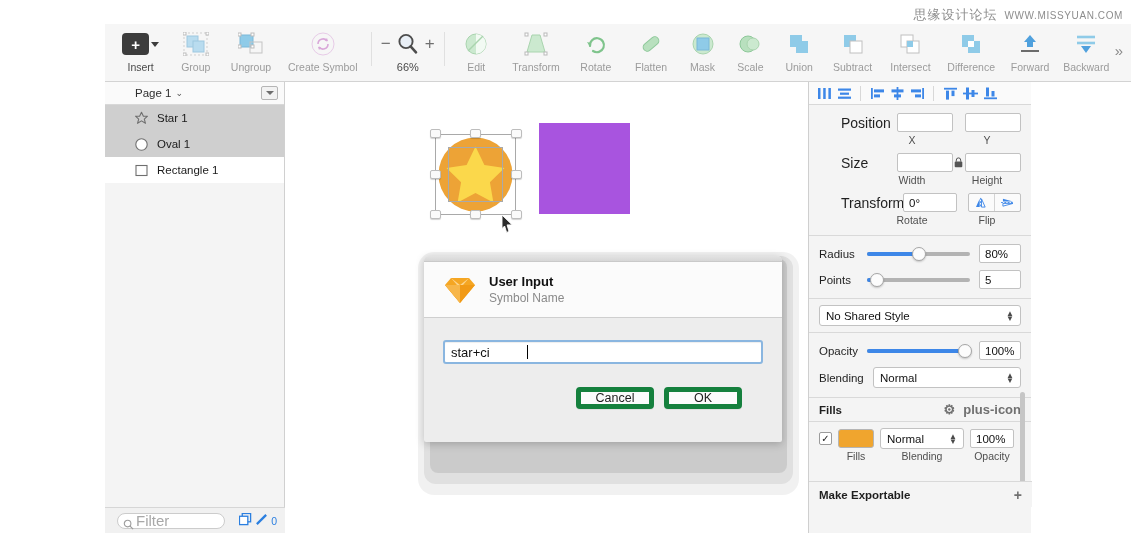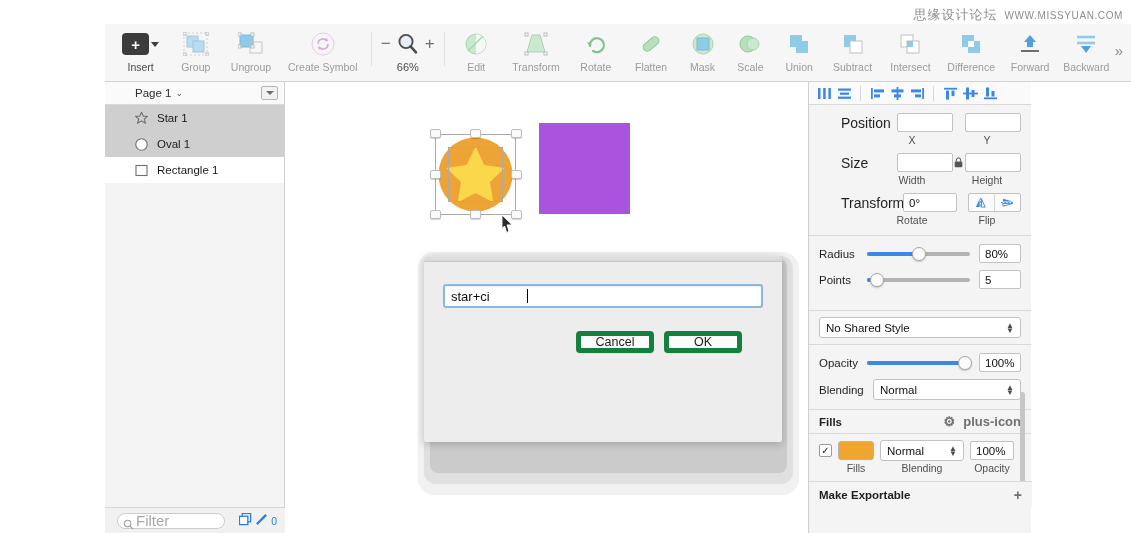--- a/index.html
+++ b/index.html
@@ -585,20 +585,34 @@
     </div>
   </div>
 
   <div class="modal-shadow"></div>
   <div class="modal-shadow2"></div>
   <div class="modal-shadow3"></div>
 
   <div class="modal">
     <div class="modal-titlebar"></div>
 
+    <div class="modal-header">
+      <span class="sketch-logo">
+        <svg width="32" height="30" viewBox="0 0 32 30">
+          <path d="M7 3h18l6 7-15 18L1 10z" fill="#f5a623"></path>
+          <path d="M7 3l9 7 9-7-6 7H13z" fill="#fcd38a"></path>
+          <path d="M1 10h30l-15 18z" fill="#f19a16"></path>
+          <path d="M16 10L1 10l15 18z" fill="#f7b64a"></path>
+        </svg>
+      </span>
+      <div>
+        <div class="mh-title">User Input</div>
+        <div class="mh-sub">Symbol Name</div>
+      </div>
+    </div>
 
     <div class="modal-body">
       <div class="name-input">
         <span class="name-val">star+ci</span>
         <span class="caret-txt"></span>
       </div>
 
       <div class="modal-footer">
         <div class="dlg-btn">Cancel</div>
         <div class="dlg-btn">OK</div>
@@ -729,21 +743,21 @@
 
     <div class="insp-sec">
       <div class="slider-row">
         <span class="slider-lbl">Radius</span>
         <span class="slider-track">
           <span class="slider-fill" style="width:50%"></span>
           <span class="slider-knob" style="left:calc(50% - 7px)"></span>
         </span>
         <span class="slider-val">80%</span>
       </div>
-      <div class="slider-row" style="margin-bottom:12px">
+      <div class="slider-row" style="margin-bottom:0">
         <span class="slider-lbl">Points</span>
         <span class="slider-track">
           <span class="slider-fill" style="width:8%"></span>
           <span class="slider-knob" style="left:calc(8% - 5px)"></span>
         </span>
         <span class="slider-val">5</span>
       </div>
     </div>
 
     <div class="insp-sec" style="padding:6px 10px">

